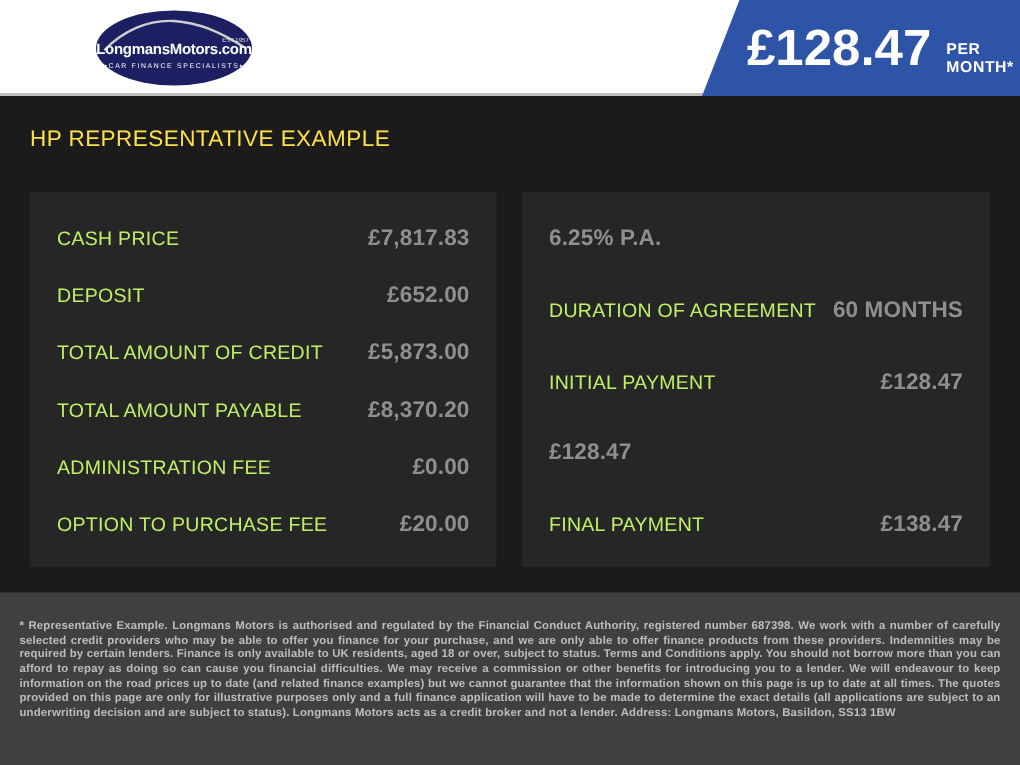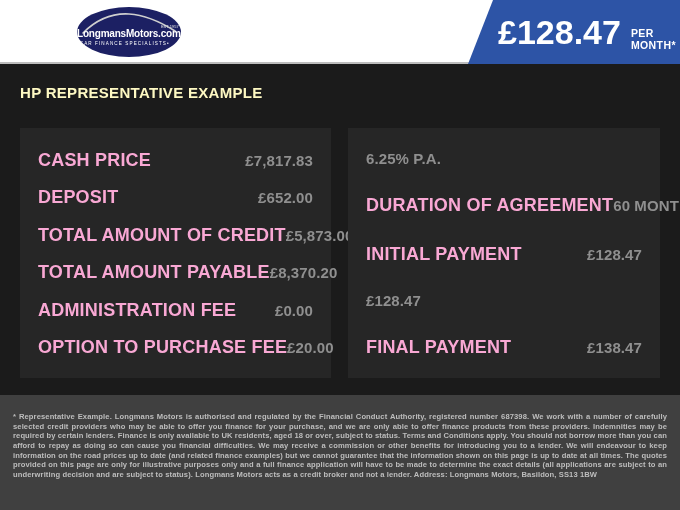--- a/index.html
+++ b/index.html
@@ -2,42 +2,42 @@
 <html><head>
 <meta charset="utf-8">
 <style>
   * { margin:0; padding:0; box-sizing:border-box; }
   html,body { width:680px; height:510px; }
   body { font-family:"Liberation Sans", sans-serif; background:#1b1b1b; overflow:hidden; }
   .page { position:relative; width:680px; height:510px; background:#1b1b1b; }
 
   
   .header { position:absolute; top:0; left:0; width:680px; height:64px; background:#ffffff; border-bottom:2px solid #bdbdbd; }
-  .logo { position:absolute; left:77px; top:7px; width:104px; height:50px; background:#1c2063; border-radius:50%;
-          display:flex; flex-direction:column; align-items:flex-start; justify-content:center; padding-top:10px; }
+  .logo { position:absolute; left:64px; top:7px; width:104px; height:50px; background:#1c2063; border-radius:50%;
+          display:flex; flex-direction:column; align-items:center; justify-content:center; padding-top:10px; }
   .logo-swoosh { position:absolute; top:2px; left:4px; }
   .logo-name-row { position:relative; color:#ffffff; font-size:10px; font-weight:bold; white-space:nowrap; letter-spacing:-0.2px; }
   .logo-est { position:absolute; top:-4px; right:2px; font-size:4px; font-weight:normal; letter-spacing:0; color:#e8e8e8; }
   .logo-tagline { color:#ffffff; font-size:4.6px; letter-spacing:1.1px; white-space:nowrap; margin-top:2px; }
 
   .price-banner { position:absolute; top:0; right:0; height:64px; width:212px; background:#2d54a6;
                   clip-path:polygon(25px 0, 100% 0, 100% 100%, 0 100%);
                   display:flex; align-items:center; padding-left:30px; color:#ffffff; }
   .price-amount { font-size:34px; font-weight:bold; letter-spacing:0px; line-height:1; }
   .price-suffix { font-size:10.5px; font-weight:bold; margin-left:10px; margin-top:14px; letter-spacing:0.4px; }
 
   
-  .main-title { position:absolute; top:84px; left:20px; color:#fef9c3; font-size:15px; font-weight:bold; letter-spacing:0.3px; }
+  .main-title { position:absolute; top:84px; left:20px; color:#fde047; font-size:15px; font-weight:normal; letter-spacing:0.3px; }
 
   .panel { position:absolute; top:128px; height:250px; background:#262626;
            display:flex; flex-direction:column; justify-content:space-between; padding:22px 18px 20px 18px; }
   .panel-left { left:20px; width:311px; }
   .panel-right { left:348px; width:312px; }
   .row { display:flex; justify-content:space-between; align-items:baseline; }
-  .row-label { color:#f9a8d4; font-size:18px; font-weight:bold; letter-spacing:0.2px; white-space:nowrap; }
+  .row-label { color:#bef264; font-size:13px; font-weight:normal; letter-spacing:0.2px; white-space:nowrap; }
   .row-value { color:#8f8f8f; font-size:15px; font-weight:bold; letter-spacing:0.1px; white-space:nowrap; }
 
   
   .footer { position:absolute; top:395px; left:0; width:680px; height:115px; background:#404040; padding:17px 13px 0 13px; }
   .disclaimer { color:#bdbdbd; font-size:7.6px; line-height:1.27; font-weight:bold; text-align:justify; letter-spacing:0.1px; }
 </style>
 </head>
 <body>
 
 <div class="page">

